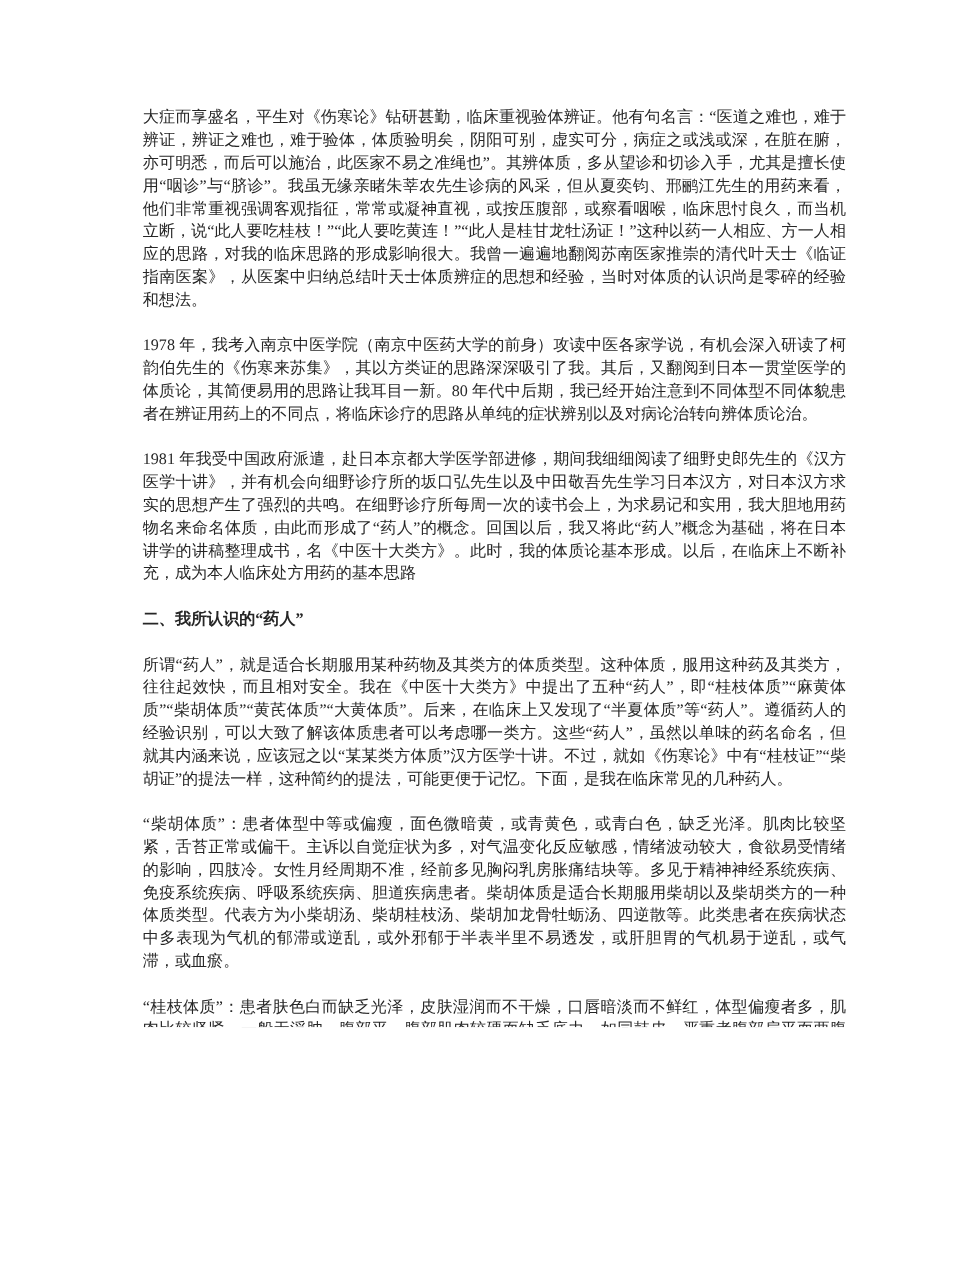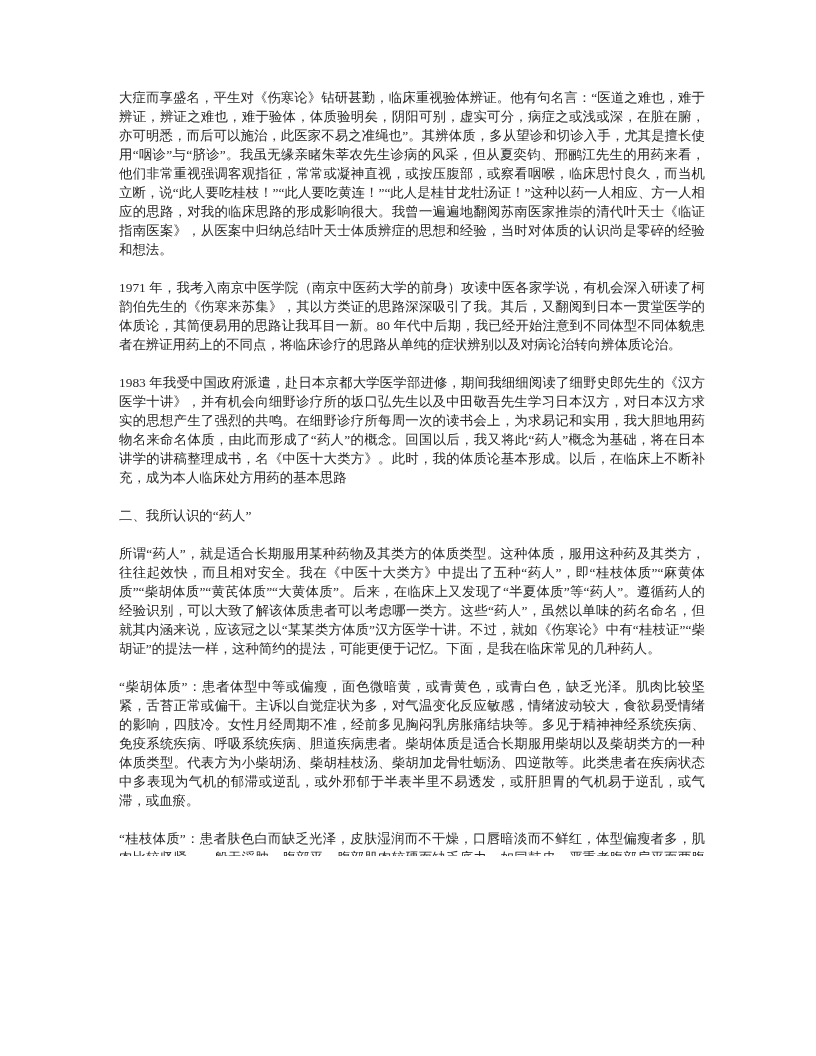--- a/index.html
+++ b/index.html
@@ -27,29 +27,29 @@
   }
   .content p {
     margin: 0 0 19px 0;
     padding: 0;
   }
   .content h2 {
     margin: 0 0 19px 0;
     padding: 0;
     font-size: 13.4px;
     line-height: 19px;
-    font-weight: normal;
+    font-weight: bold;
   }
 </style>
 </head>
 <body>
 
 <div class="page">
   <div class="content">
     <p>大症而享盛名，平生对《伤寒论》钻研甚勤，临床重视验体辨证。他有句名言：“医道之难也，难于辨证，辨证之难也，难于验体，体质验明矣，阴阳可别，虚实可分，病症之或浅或深，在脏在腑，亦可明悉，而后可以施治，此医家不易之准绳也”。其辨体质，多从望诊和切诊入手，尤其是擅长使用“咽诊”与“脐诊”。我虽无缘亲睹朱莘农先生诊病的风采，但从夏奕钧、邢鹂江先生的用药来看，他们非常重视强调客观指征，常常或凝神直视，或按压腹部，或察看咽喉，临床思忖良久，而当机立断，说“此人要吃桂枝！”“此人要吃黄连！”“此人是桂甘龙牡汤证！”这种以药一人相应、方一人相应的思路，对我的临床思路的形成影响很大。我曾一遍遍地翻阅苏南医家推崇的清代叶天士《临证指南医案》，从医案中归纳总结叶天士体质辨症的思想和经验，当时对体质的认识尚是零碎的经验和想法。</p>
-    <p>1971 年，我考入南京中医学院（南京中医药大学的前身）攻读中医各家学说，有机会深入研读了柯韵伯先生的《伤寒来苏集》，其以方类证的思路深深吸引了我。其后，又翻阅到日本一贯堂医学的体质论，其简便易用的思路让我耳目一新。80 年代中后期，我已经开始注意到不同体型不同体貌患者在辨证用药上的不同点，将临床诊疗的思路从单纯的症状辨别以及对病论治转向辨体质论治。</p>
-    <p>1983 年我受中国政府派遣，赴日本京都大学医学部进修，期间我细细阅读了细野史郎先生的《汉方医学十讲》，并有机会向细野诊疗所的坂口弘先生以及中田敬吾先生学习日本汉方，对日本汉方求实的思想产生了强烈的共鸣。在细野诊疗所每周一次的读书会上，为求易记和实用，我大胆地用药物名来命名体质，由此而形成了“药人”的概念。回国以后，我又将此“药人”概念为基础，将在日本讲学的讲稿整理成书，名《中医十大类方》。此时，我的体质论基本形成。以后，在临床上不断补充，成为本人临床处方用药的基本思路</p>
+    <p>1978 年，我考入南京中医学院（南京中医药大学的前身）攻读中医各家学说，有机会深入研读了柯韵伯先生的《伤寒来苏集》，其以方类证的思路深深吸引了我。其后，又翻阅到日本一贯堂医学的体质论，其简便易用的思路让我耳目一新。80 年代中后期，我已经开始注意到不同体型不同体貌患者在辨证用药上的不同点，将临床诊疗的思路从单纯的症状辨别以及对病论治转向辨体质论治。</p>
+    <p>1981 年我受中国政府派遣，赴日本京都大学医学部进修，期间我细细阅读了细野史郎先生的《汉方医学十讲》，并有机会向细野诊疗所的坂口弘先生以及中田敬吾先生学习日本汉方，对日本汉方求实的思想产生了强烈的共鸣。在细野诊疗所每周一次的读书会上，为求易记和实用，我大胆地用药物名来命名体质，由此而形成了“药人”的概念。回国以后，我又将此“药人”概念为基础，将在日本讲学的讲稿整理成书，名《中医十大类方》。此时，我的体质论基本形成。以后，在临床上不断补充，成为本人临床处方用药的基本思路</p>
     <h2>二、我所认识的“药人”</h2>
     <p>所谓“药人”，就是适合长期服用某种药物及其类方的体质类型。这种体质，服用这种药及其类方，往往起效快，而且相对安全。我在《中医十大类方》中提出了五种“药人”，即“桂枝体质”“麻黄体质”“柴胡体质”“黄芪体质”“大黄体质”。后来，在临床上又发现了“半夏体质”等“药人”。遵循药人的经验识别，可以大致了解该体质患者可以考虑哪一类方。这些“药人”，虽然以单味的药名命名，但就其内涵来说，应该冠之以“某某类方体质”汉方医学十讲。不过，就如《伤寒论》中有“桂枝证”“柴胡证”的提法一样，这种简约的提法，可能更便于记忆。下面，是我在临床常见的几种药人。</p>
     <p>“柴胡体质”：患者体型中等或偏瘦，面色微暗黄，或青黄色，或青白色，缺乏光泽。肌肉比较坚紧，舌苔正常或偏干。主诉以自觉症状为多，对气温变化反应敏感，情绪波动较大，食欲易受情绪的影响，四肢冷。女性月经周期不准，经前多见胸闷乳房胀痛结块等。多见于精神神经系统疾病、免疫系统疾病、呼吸系统疾病、胆道疾病患者。柴胡体质是适合长期服用柴胡以及柴胡类方的一种体质类型。代表方为小柴胡汤、柴胡桂枝汤、柴胡加龙骨牡蛎汤、四逆散等。此类患者在疾病状态中多表现为气机的郁滞或逆乱，或外邪郁于半表半里不易透发，或肝胆胃的气机易于逆乱，或气滞，或血瘀。</p>
     <p>“桂枝体质”：患者肤色白而缺乏光泽，皮肤湿润而不干燥，口唇暗淡而不鲜红，体型偏瘦者多，肌肉比较坚紧，一般无浮肿，腹部平，腹部肌肉较硬而缺乏底力，如同鼓皮，严重者腹部扁平而两腹直肌拘急。多见于循环系统疾病、消化道疾病、营养不良患者。桂枝体质是适合长期服用桂枝以及桂枝汤类方的一种患者体质类型。代表方为桂枝汤、小建中汤、桂枝加龙骨牡蛎汤等。这类患者在疾病状态中多表现为心肾阳气的不足，或肝胃阴液的不足，易于表虚，易于阳越，易于气脱，易于气阴两虚。</p>
   </div>
 </div>
 
 </body></html>

